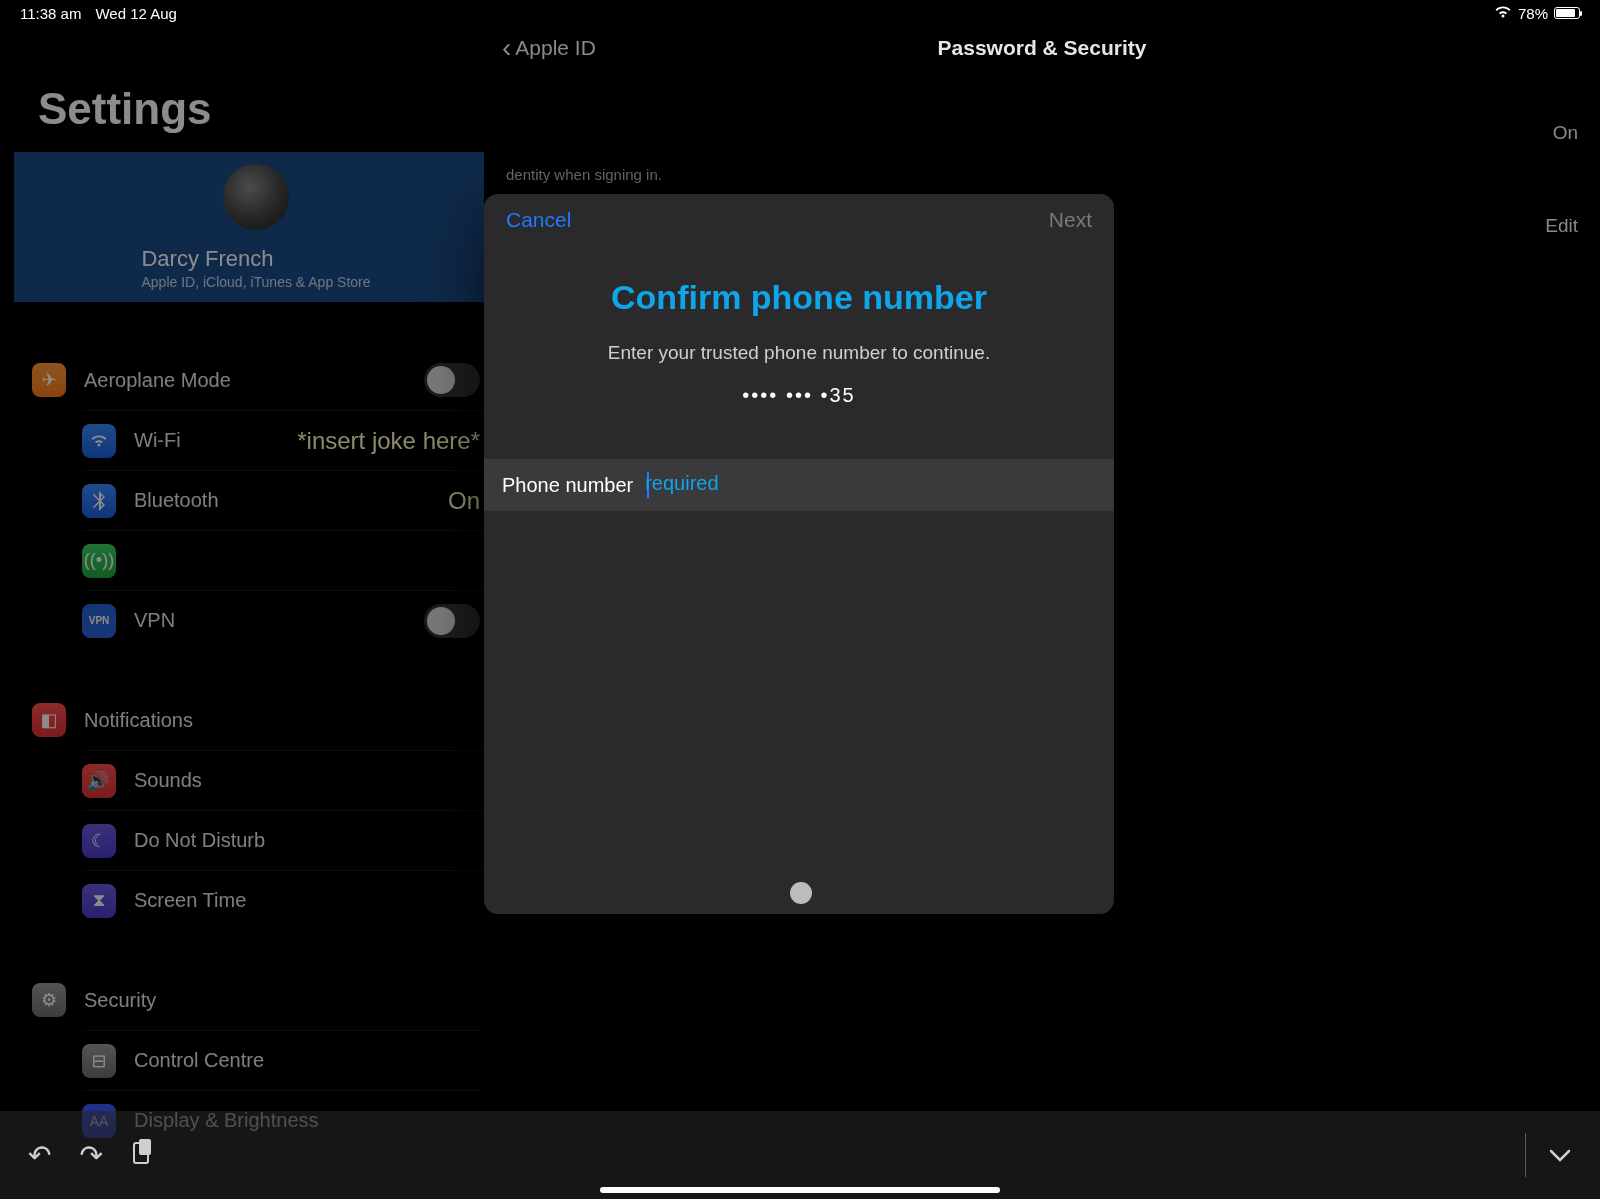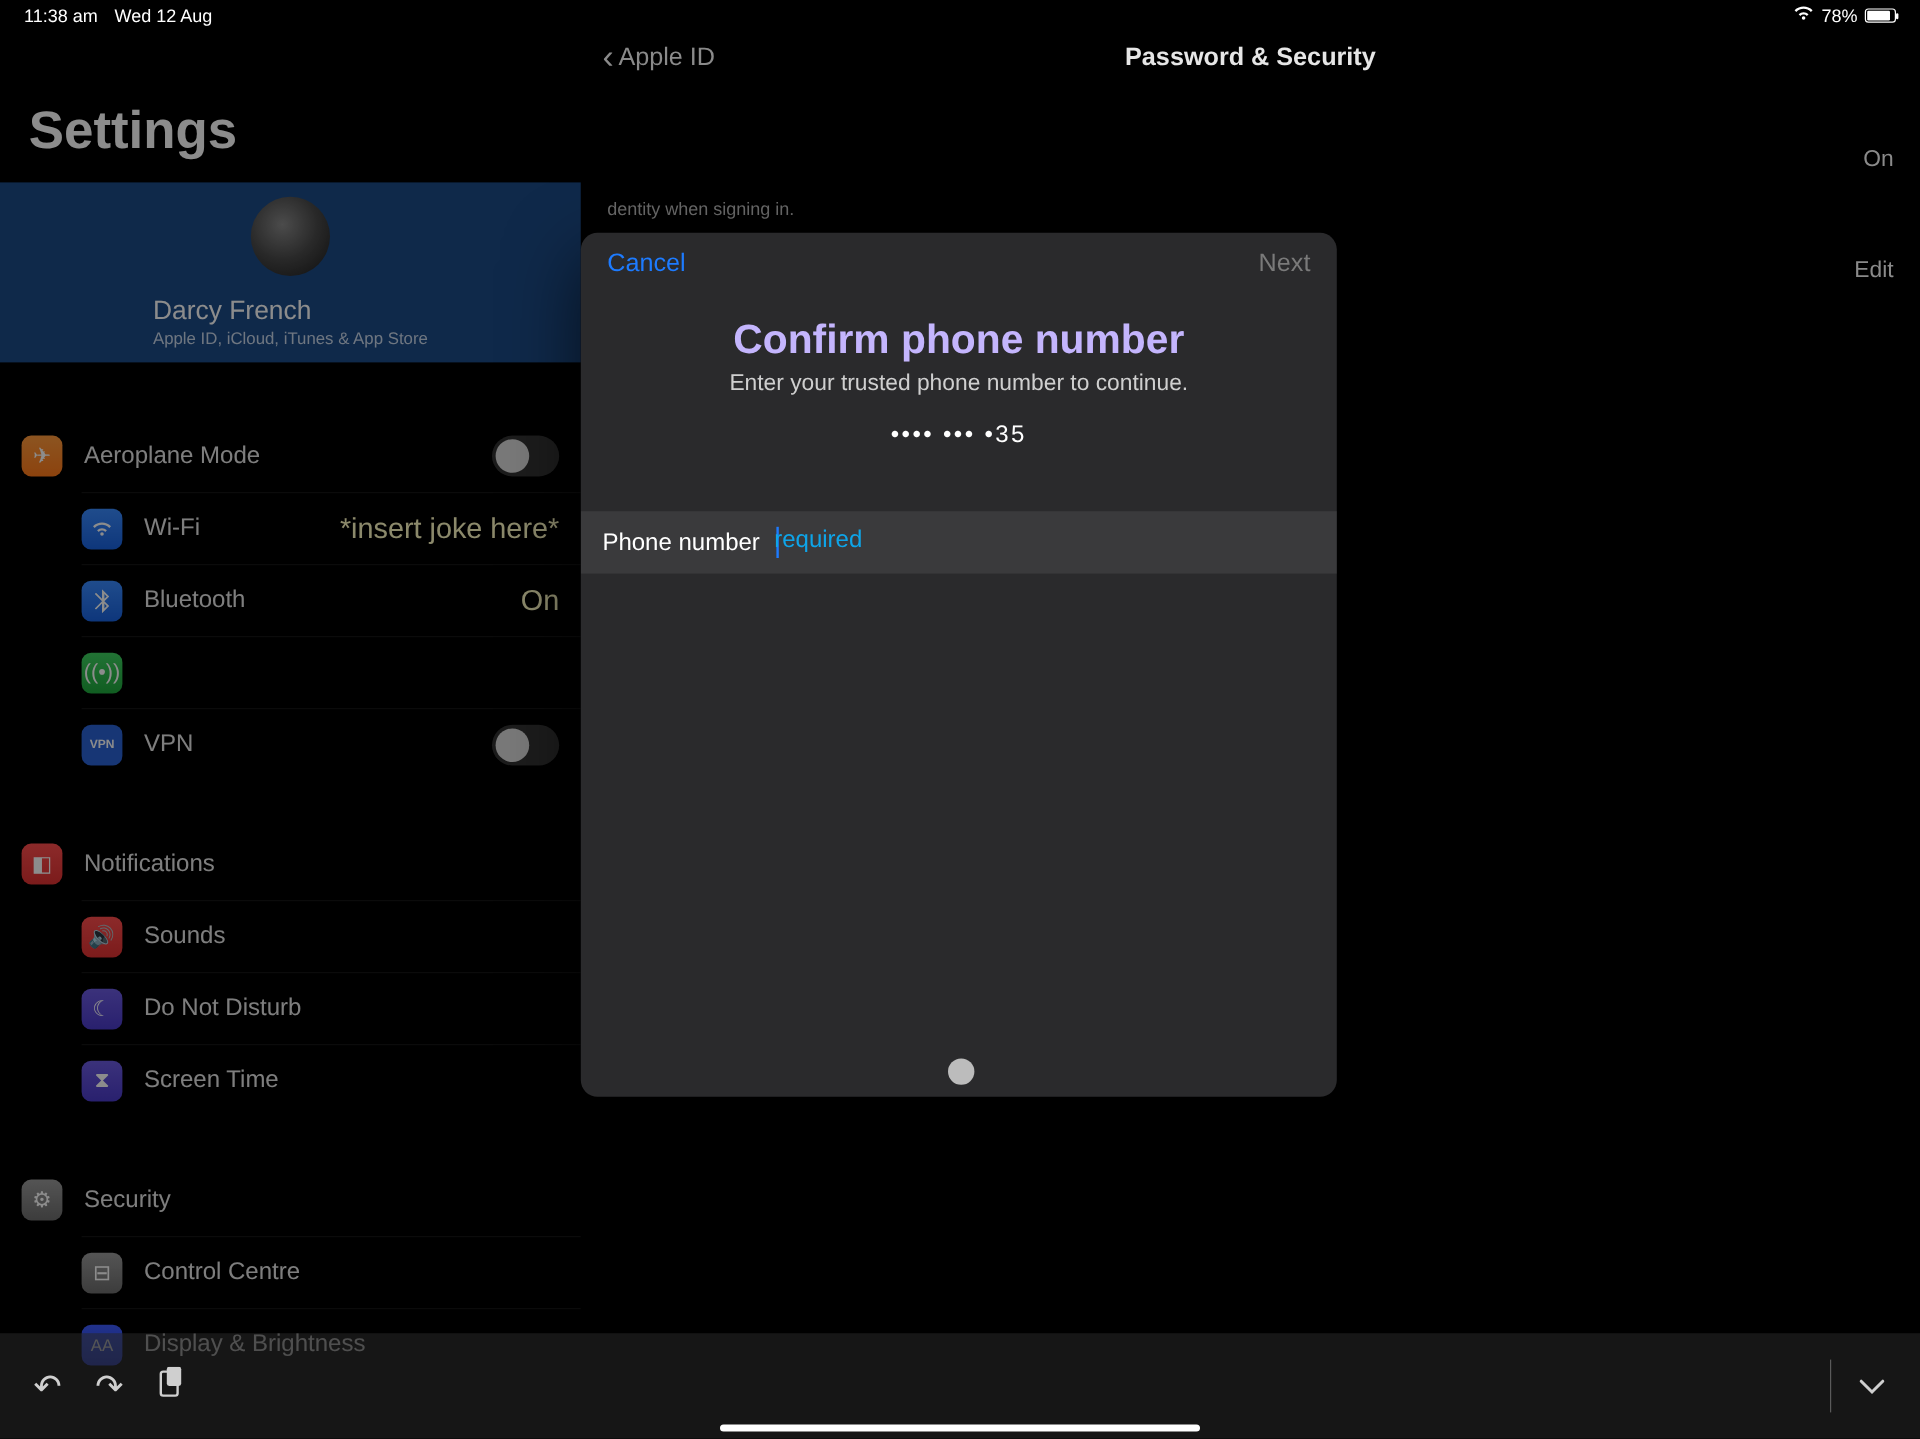--- a/index.html
+++ b/index.html
@@ -5,21 +5,21 @@
   * { margin: 0; padding: 0; box-sizing: border-box; font-family: -apple-system, "SF Pro Text", "Helvetica Neue", sans-serif; }
   body { background:#000; width:1600px; height:1199px; overflow:hidden; position:relative; color:#fff; }
   
   .status-bar { position:absolute; top:0; left:0; right:0; height:26px; display:flex; justify-content:space-between; align-items:center; padding:0 20px; font-size:15px; font-weight:500; z-index:10;}
   .status-left { display:flex; gap:14px; }
   .status-right { display:flex; align-items:center; gap:6px; }
   .battery-icon { width:26px; height:12px; border:1px solid #fff; border-radius:3px; position:relative; display:inline-block;}
   .battery-icon::after{ content:''; position:absolute; right:-3px; top:3px; width:2px; height:5px; background:#fff; border-radius:1px;}
   .battery-fill{ position:absolute; left:1px; top:1px; bottom:1px; width:78%; background:#fff; border-radius:1px;}
   
-  .sidebar { position:absolute; top:0; left:0; width:484px; bottom:0; background:#000; }
+  .sidebar { position:absolute; top:0; left:14px; width:484px; bottom:0; background:#000; }
   .settings-title { font-size:44px; font-weight:700; color:#fff; padding:84px 0 18px 24px; }
   .account-row { background:#1c4b87; display:flex; align-items:center; padding:12px 18px; gap:16px;flex-direction:column; }
   .avatar { width:66px; height:66px; border-radius:50%; background:radial-gradient(circle at 40% 35%, #8a8a8a 0%, #4a4a4a 50%, #1a1a1a 100%); flex-shrink:0;}
   .account-name { font-size:22px; color:#fff; }
   .account-sub { font-size:14px; color:#c9d7ea; margin-top:2px;}
   .group { margin-top:48px; }
   .group + .group { margin-top:40px; }
   .row { display:flex; align-items:center; height:60px; padding-left:18px; padding-right:18px; }
   .row + .row { border-top:1px solid rgba(255,255,255,0.08); margin-left:68px; padding-left:0;}
   .icon-box { width:34px; height:34px; border-radius:8px; display:flex; align-items:center; justify-content:center; font-size:18px; color:#fff; flex-shrink:0; margin-right:18px;}
@@ -36,22 +36,22 @@
   .change-pw { color:#1d7bff; font-size:20px; padding:32px 0 0 160px;}
   .bg-row { display:flex; justify-content:flex-end; padding:18px 22px; color:#8a8a8a; font-size:19px;}
   .bg-help { color:#6a6a6a; font-size:15px; padding:4px 22px;}
   .bg-top1 { margin-top:34px;}
   
   .modal { position:absolute; left:484px; top:194px; width:630px; height:720px; background:#2a2a2c; border-radius:14px; overflow:hidden; box-shadow:0 20px 60px rgba(0,0,0,.6);}
   .modal-header { display:flex; justify-content:space-between; align-items:center; padding:14px 22px; font-size:21px;}
   .modal-cancel { color:#1d7bff; }
   .modal-next { color:#7a7a7a; }
   .modal-body { text-align:center; padding:18px 30px 0;}
-  .modal-title { font-size:34px; font-weight:700; color:#c4b5fd;}
-  .modal-sub { font-size:19px; color:#cfcfcf; margin-top:6px;}
+  .modal-title { font-size:34px; font-weight:700; color:#0ea5e9;margin-top:14px;}
+  .modal-sub { font-size:19px; color:#cfcfcf; margin-top:25px;}
   .masked { font-size:20px; color:#fff; margin-top:20px; letter-spacing:2px;}
   .input-row { display:flex; align-items:center; background:#3a3a3c; margin-top:52px; height:52px; padding:0 18px;}
   .input-row label { font-size:20px; color:#fff; margin-right:14px;}
   .input-row .ph { position:relative; flex:1; text-align:left;}
   .cursor { display:inline-block; width:2px; height:26px; background:#1d7bff; vertical-align:middle;}
   .placeholder-text { color:#0ea5e9; font-size:20px; margin-left:-4px;}
   .pointer-dot { position:absolute; width:22px; height:22px; border-radius:50%; background:#bcbcbc; left:790px; top:882px;}
   
   .sidebar-dim { position:absolute; inset:0; background:rgba(0,0,0,0.45); pointer-events:none;}
   

